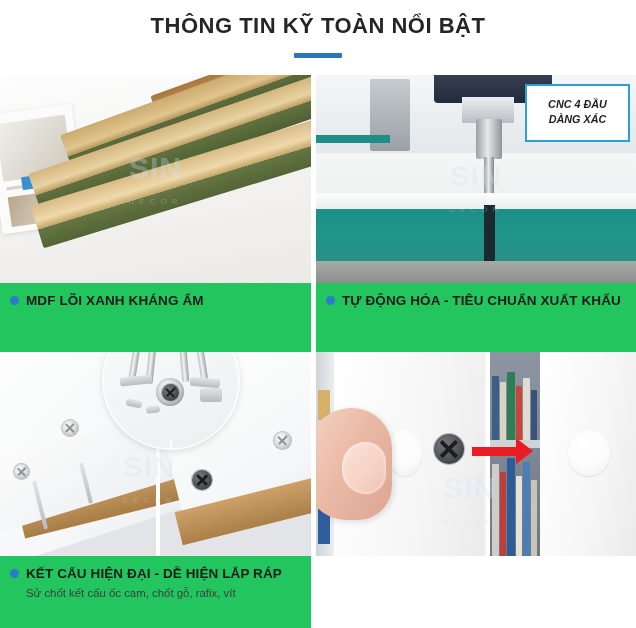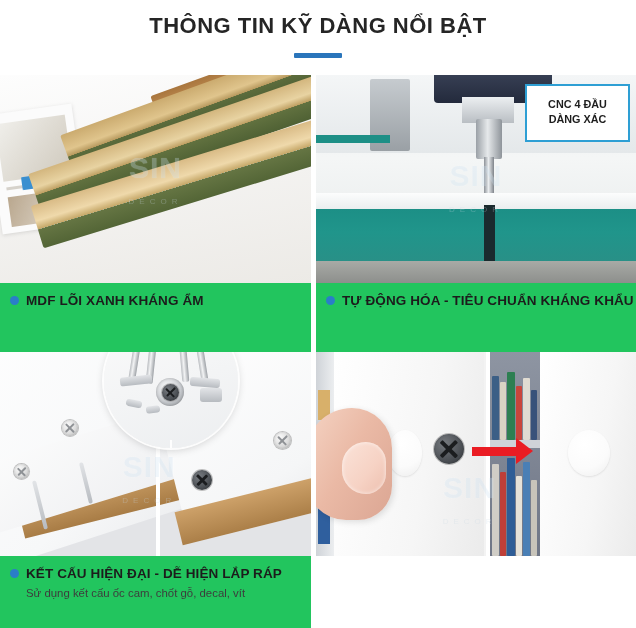--- a/index.html
+++ b/index.html
@@ -97,21 +97,21 @@
     position: absolute; left: 10px; top: 74px; width: 34px; height: 3px;
     background: #d6d2cb;
   }
 
   
   .p2 { background: linear-gradient(180deg,#e9edee 0%,#f4f6f6 40%,#e3e7e7 100%); }
   .callout {
     position: absolute; right: 6px; top: 9px;
     width: 105px; padding: 11px 6px 12px;
     background: #fff; border: 2.5px solid #2e9fd4;
-    text-align: center; z-index: 9;
+    text-align: center; z-index: 9; font-style: italic;
   }
   .callout-line { font-size: 10.8px; font-weight: bold; color: #1d1d1d; line-height: 1.42; }
 
   
   .p3 { background: #e3e4e7; }
   .screwhead {
     position: absolute; border-radius: 50%;
     background: radial-gradient(circle at 35% 32%, #fafafa 0%, #dcdcdc 55%, #b2b2b2 100%);
     box-shadow: 0 0 0 1px rgba(150,150,150,.6), inset 0 0 2px rgba(0,0,0,.18);
   }
@@ -196,21 +196,21 @@
     border-top: 13px solid transparent; border-bottom: 13px solid transparent;
     border-left: 17px solid #ea1c23;
   }
 </style>
 </head>
 <body>
 
 <div class="page">
 
   <div class="header">
-    <div class="header-title">THÔNG TIN KỸ DÀNG NỔI BẬT</div>
+    <div class="header-title">THÔNG TIN KỸ TOÀN NỔI BẬT</div>
     <div class="header-rule"></div>
   </div>
 
   <div class="grid">
 
     <div class="cell-img p1">
       <div class="photo">
         <div class="ph-room"></div>
         <div class="ph-line"></div>
         <div class="ph-blue"></div>
@@ -273,21 +273,21 @@
         </div>
       </div>
     </div>
 
     <div class="gutter"></div>
 
     <div class="cell-cap">
       <div class="cap">
         <div class="cap-head">
           <span class="bullet"></span>
-          <span class="cap-title">TỰ ĐỘNG HÓA - TIÊU CHUẨN KHÁNG KHẨU</span>
+          <span class="cap-title">TỰ ĐỘNG HÓA - TIÊU CHUẨN XUẤT KHẨU</span>
         </div>
       </div>
     </div>
 
     <div class="cell-img p3">
 
       <div style="position:absolute;left:-70px;top:-36px;width:300px;height:220px;background:linear-gradient(150deg,#ffffff 0%,#f7f8f9 65%,#e9eaec 100%);transform:rotate(-18deg);"></div>
 
       <div style="position:absolute;left:18px;top:128px;width:240px;height:30px;background:linear-gradient(180deg,#c79b63,#a87c45);transform:rotate(-14deg);"></div>
       <div style="position:absolute;left:6px;top:120px;width:250px;height:14px;background:linear-gradient(180deg,#d9dbdd,#b9bcc0);transform:rotate(-14deg);"></div>
@@ -378,21 +378,21 @@
       </div>
     </div>
 
     <div class="cell-cap">
       <div class="cap">
         <div class="cap-head">
           <span class="bullet"></span>
           <span class="cap-title">KẾT CẤU HIỆN ĐẠI - DỄ HIỆN LẮP RÁP</span>
         </div>
         <div class="cap-sub">
-          <div>Sử dụng kết cấu ốc cam, chốt gỗ, decal, vít</div>
+          <div>Sử chốt kết cấu ốc cam, chốt gỗ, rafix, vít</div>
         </div>
       </div>
     </div>
 
     <div class="gutter"></div>
 
 
   </div>
 </div>
 

